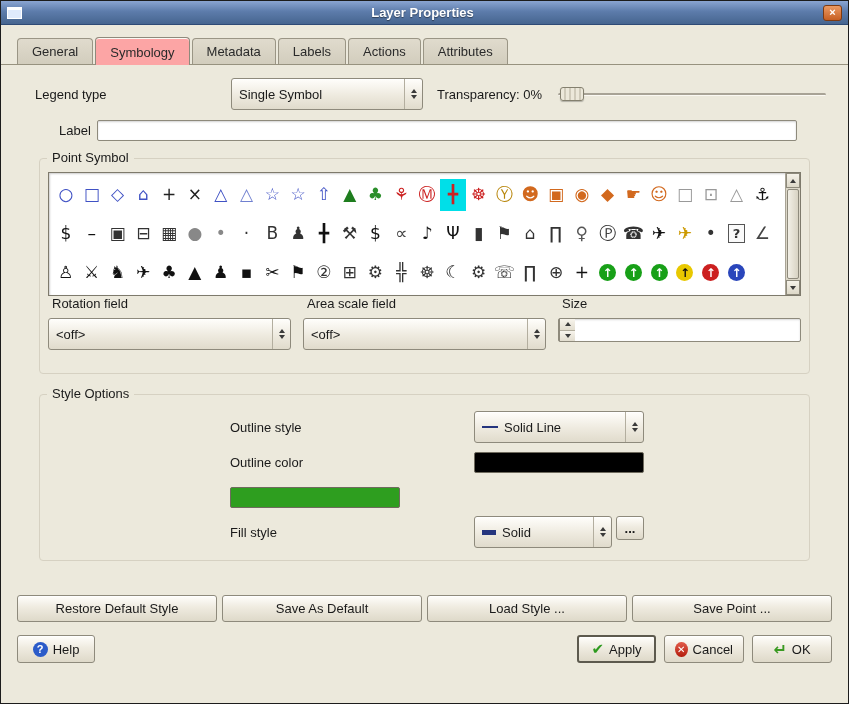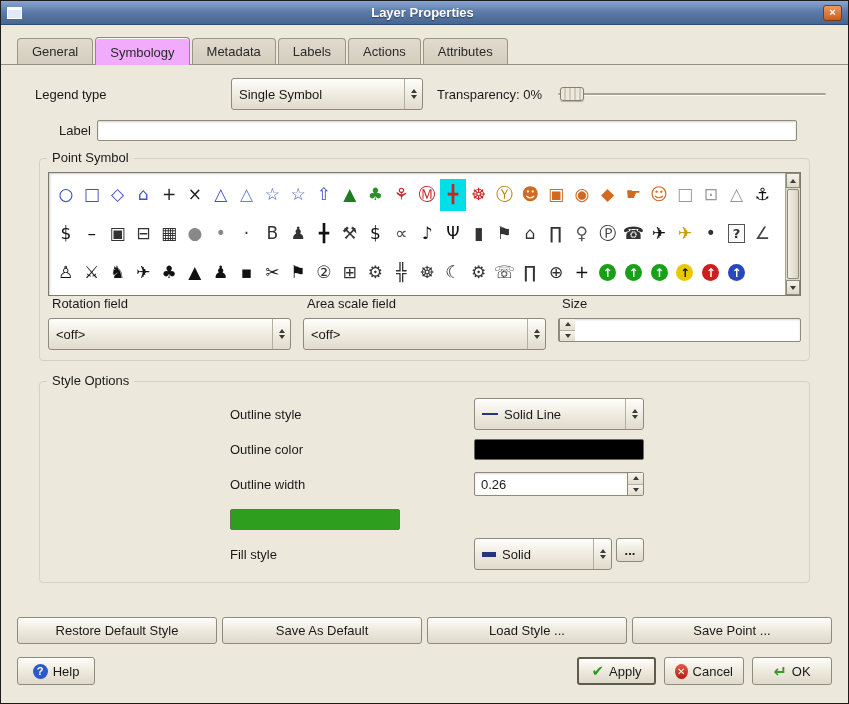--- a/index.html
+++ b/index.html
@@ -26,21 +26,21 @@
     border:1px solid #7e3a10; color:#fff; font-weight:bold; font-size:11px;
     display:flex; align-items:center; justify-content:center; line-height:1; cursor:default;
   }
   
   .tabstrip { display:flex; align-items:flex-end; padding:12px 0 0 16px; border-bottom:1px solid #97927f; height:40px; flex:0 0 40px; }
   .tab {
     padding:5px 14px 5px; margin-right:2px; background:linear-gradient(#e0dbcd,#d2cdbd);
     border:1px solid #9a9585; border-bottom:none; border-radius:4px 4px 0 0; color:#2a2a2a; cursor:default;
   }
   .tab.active {
-    background:#f0abfc; padding-top:7px; position:relative; top:1px;
+    background:#fca5a5; padding-top:7px; position:relative; top:1px;
     border-color:#8e8a7c; box-shadow:inset 0 1px 0 #fbf9f4;
   }
   .content { flex:1; display:flex; flex-direction:column; }
   
   .gtk-btn {
     background:linear-gradient(180deg,#fffefb,#efebe0 45%,#ded9c9);
     border:1px solid #8e8a7c; border-radius:3px; display:flex; align-items:center; justify-content:center;
     box-shadow:inset 0 1px 0 #fff; cursor:default;
   }
   .combo {
@@ -75,21 +75,21 @@
   .slider .groove { position:absolute; top:10px; left:0; right:0; height:3px; background:#a8a396; border-bottom:1px solid #fbf9f3; border-radius:2px; }
   .slider .handle {
     position:absolute; top:4px; left:2px; width:24px; height:14px; border:1px solid #84806f; border-radius:3px;
     background:repeating-linear-gradient(90deg,#ece8da 0 3px,#cfcaba 3px 5px);
     box-shadow:0 1px 1px rgba(0,0,0,.25);
   }
   
   .label-row { display:flex; align-items:center; margin:13px 51px 0 58px; }
   .label-row .lbl { width:40px; }
   
-  .group-point { margin-top:17px; padding:13px 8px 10px; }
+  .group-point { margin-top:17px; padding:13px 8px 23px; }
   .sym-panel {
     background:#fff; border:1px solid #7e7a6c; height:124px; position:relative;
     box-shadow:inset 1px 1px 2px rgba(0,0,0,.2); padding:2px 18px 2px 4px; overflow:hidden;
   }
   .sym-row { display:flex; height:39px; align-items:center; }
   .sym {
     width:25.8px; height:32px; display:inline-flex; align-items:center; justify-content:center;
     font-family:"DejaVu Sans", sans-serif; font-size:17px; line-height:1; cursor:default;
   }
   .sym.sel { background:#00dfe8; }
@@ -332,34 +332,20 @@
               <span class="tri-down"></span>
             </span>
         </div>
       </div>
 
       <div class="so-row">
         <div class="so-label">Outline color</div>
         <div class="color-btn" style="background: rgb(0, 0, 0);"></div>
       </div>
 
-      <div class="so-row">
-        <div class="so-label">Outline width</div>
-        <div class="spinbox so-control">
-          <span class="val">0.26</span>
-          <span class="spin-col">
-            <div>
-                <span class="tri-up"></span>
-              </div>
-            <div>
-                <span class="tri-down"></span>
-              </div>
-          </span>
-        </div>
-      </div>
 
       <div class="so-row">
         <div class="color-btn" style="background: rgb(46, 158, 31);"></div>
       </div>
 
       <div class="so-row">
         <div class="so-label">Fill style</div>
         <div class="fillstyle-wrap">
           <div class="combo">
             <span class="val with-icon">

